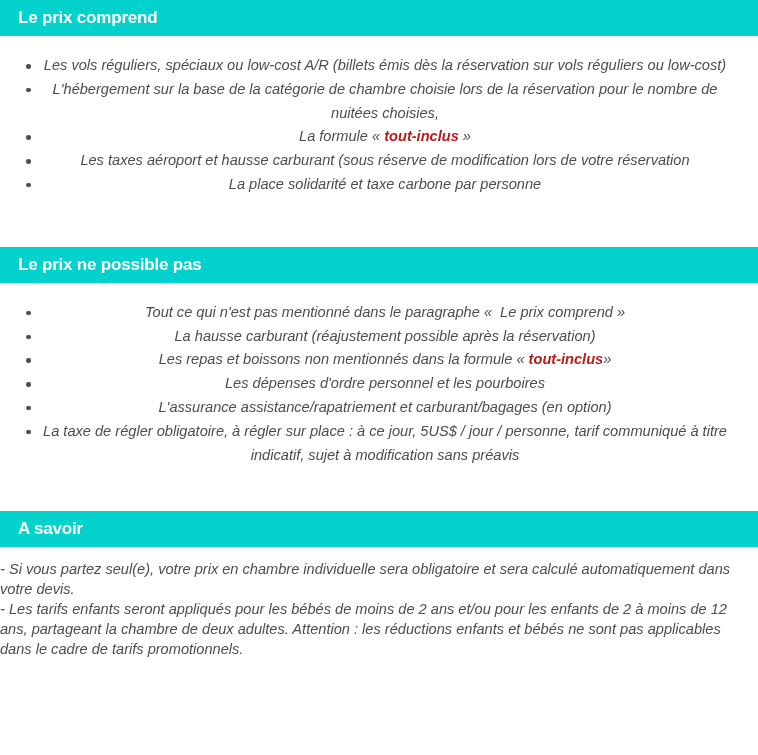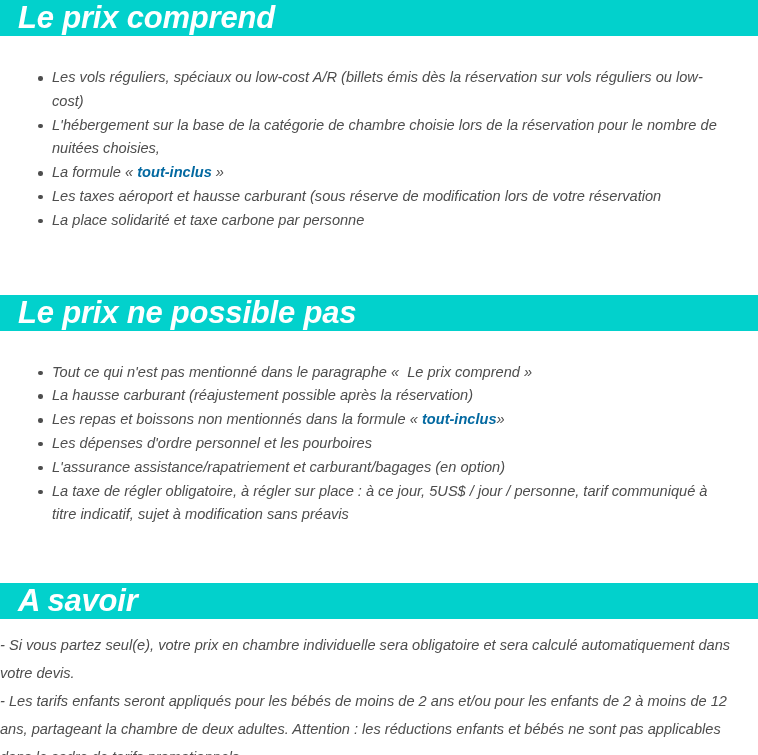--- a/index.html
+++ b/index.html
@@ -24,33 +24,33 @@
     background: #02d1cc;
     height: 36px;
     display: flex;
     align-items: center;
     padding: 0 0 0 18px;
     box-sizing: border-box;
   }
   .section-header .title {
     color: #ffffff;
     font-family: "Liberation Sans", sans-serif;
-    font-style: italic;
     font-weight: bold;
-    font-size: 31px;
+    font-size: 17px;
     line-height: 24px;
     letter-spacing: -0.2px;
     white-space: nowrap;
   }
 
   
   .bullet-list {
     list-style: none;
-    margin: 12px;
+    margin: 0;
     padding: 0;
+    text-align: center;
   }
   .bullet-item {
     position: relative;
     padding-left: 40px;
     padding-right: 28px;
     color: #4d4d4d;
     font-family: "Liberation Sans", sans-serif;
     font-style: italic;
     font-size: 14.6px;
     line-height: 23.8px;
@@ -61,39 +61,39 @@
     left: 26px;
     top: 10px;
     width: 4.5px;
     height: 4.5px;
     border-radius: 50%;
     background: #4d4d4d;
   }
   .bullet-item b {
     font-weight: bold;
     font-style: italic;
-    color: #0369a1;
+    color: #b91c1c;
   }
 
   
   .list-top-pad { height: 18px; }
   .gap-after-list-1 { height: 50px; }
   .gap-after-list-2 { height: 44px; }
 
   
   .note-block {
     padding: 12px 10px 0 0;
   }
   .note-para {
     margin: 0;
     color: #4d4d4d;
     font-family: "Liberation Sans", sans-serif;
     font-style: italic;
     font-size: 14.6px;
-    line-height: 28px;
+    line-height: 20px;
   }
 </style>
 </head>
 <body>
 
 <div class="page">
 
   <div class="section-header">
     <span class="title">Le prix comprend</span>
   </div>

